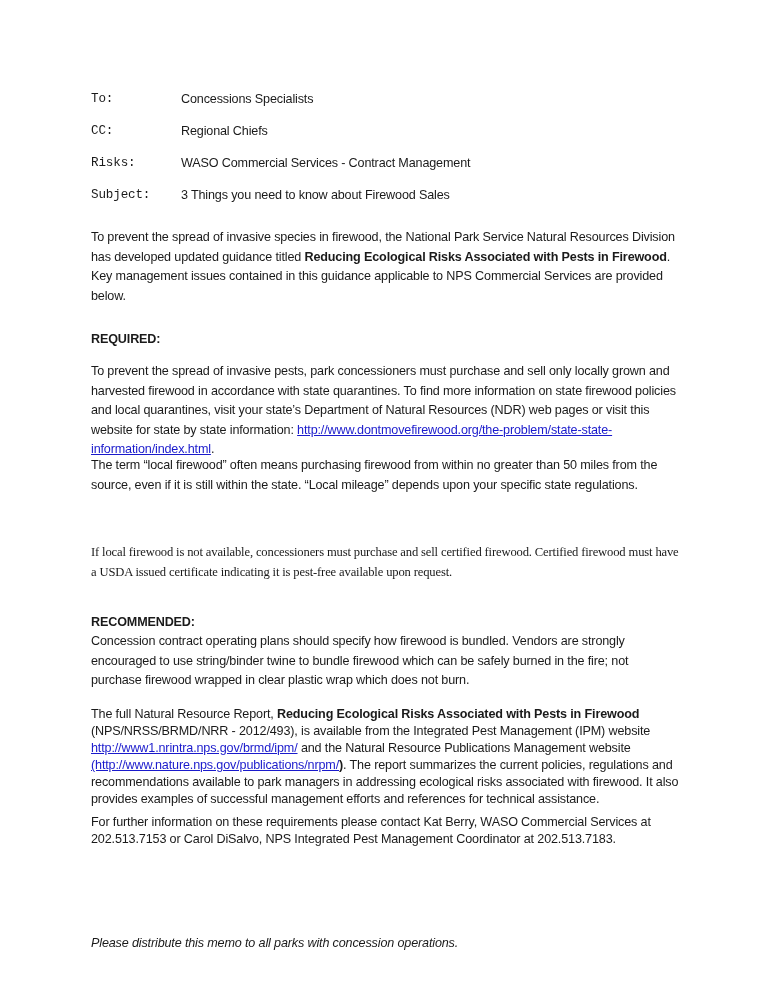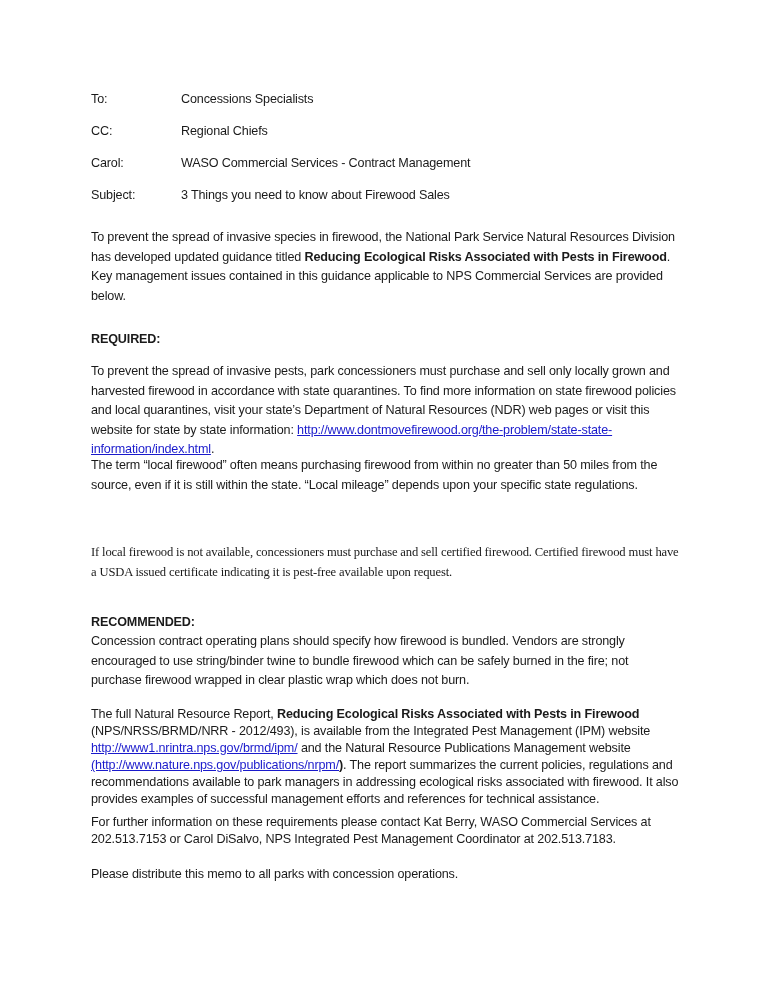--- a/index.html
+++ b/index.html
@@ -1,20 +1,20 @@
 <!DOCTYPE html>
 <html><head>
 <meta charset="utf-8">
 <style>
   html, body { margin: 0; padding: 0; background: #ffffff; }
   body { width: 772px; height: 999px; position: relative; overflow: hidden;
          font-family: "Liberation Sans", sans-serif; color: #1a1a1a; }
   .page { position: absolute; left: 91px; top: 0; width: 590px; font-size: 12.6px; line-height: 19.5px; letter-spacing: -0.15px; }
   .hdr { position: absolute; left: 0; width: 590px; }
-  .hdr .lbl { position: absolute; left: 0; }
+  .hdr .lbl { position: absolute; left: 0; font-family: Liberation Mono, monospace; }
   .hdr .val { position: absolute; left: 90px; white-space: nowrap; text-align: right; }
   .blk { position: absolute; left: 0; width: 590px; }
   .blk p { margin: 0; }
   .bold { font-weight: bold; }
   a { color: #1a1acc; text-decoration: underline; }
   .dense { line-height: 17px; }
 </style>
 </head>
 <body>
 
@@ -22,21 +22,21 @@
 
   <div class="hdr" style="top:90px;">
     <span class="lbl">To:</span>
     <span class="val">Concessions Specialists</span>
   </div>
   <div class="hdr" style="top:122px;">
     <span class="lbl">CC:</span>
     <span class="val">Regional Chiefs</span>
   </div>
   <div class="hdr" style="top:154px;">
-    <span class="lbl">Carol:</span>
+    <span class="lbl">Risks:</span>
     <span class="val">WASO Commercial Services - Contract Management</span>
   </div>
   <div class="hdr" style="top:186px;">
     <span class="lbl">Subject:</span>
     <span class="val">3 Things you need to know about Firewood Sales</span>
   </div>
 
   <div class="blk" style="top:228px;">
     <p><span>To prevent the spread of invasive species in firewood, the National Park Service Natural Resources Division has developed updated guidance titled </span><span class="bold">Reducing Ecological Risks Associated with Pests in Firewood</span><span>.  Key management issues contained in this guidance applicable to NPS Commercial Services are provided below.</span></p>
   </div>
@@ -54,15 +54,15 @@
   <div class="blk bold" style="top:597px;margin-top:16px;">RECOMMENDED:</div>
 
   <div class="blk" style="top:632px;">Concession contract operating plans should specify how firewood is bundled. Vendors are strongly encouraged to use string/binder twine to bundle firewood which can be safely burned in the fire; not purchase firewood wrapped in clear plastic wrap which does not burn.</div>
 
   <div class="blk dense" style="top:706px;">
     <p><span>The full Natural Resource Report, </span><span class="bold">Reducing Ecological Risks Associated with Pests in Firewood</span><span> (NPS/NRSS/BRMD/NRR - 2012/493), is available from the Integrated Pest Management (IPM) website </span><a>http://www1.nrintra.nps.gov/brmd/ipm/</a><span> and the Natural Resource Publications Management website </span><a>(http://www.nature.nps.gov/publications/nrpm/</a><span class="bold">)</span><span>. The report summarizes the current policies, regulations and recommendations available to park managers in addressing ecological risks associated with firewood. It also provides examples of successful management efforts and references for technical assistance.</span></p>
   </div>
 
   <div class="blk dense" style="top:814px;">For further information on these requirements please contact Kat Berry, WASO Commercial Services at 202.513.7153 or Carol DiSalvo, NPS Integrated Pest Management Coordinator at 202.513.7183.</div>
 
-  <div class="blk" style="top:865px;">Please distribute this memo to all parks with concession operations.</div>
+  <div class="blk" style="top:934px;font-style:italic;">Please distribute this memo to all parks with concession operations.</div>
 
 </div>
 
 </body></html>

